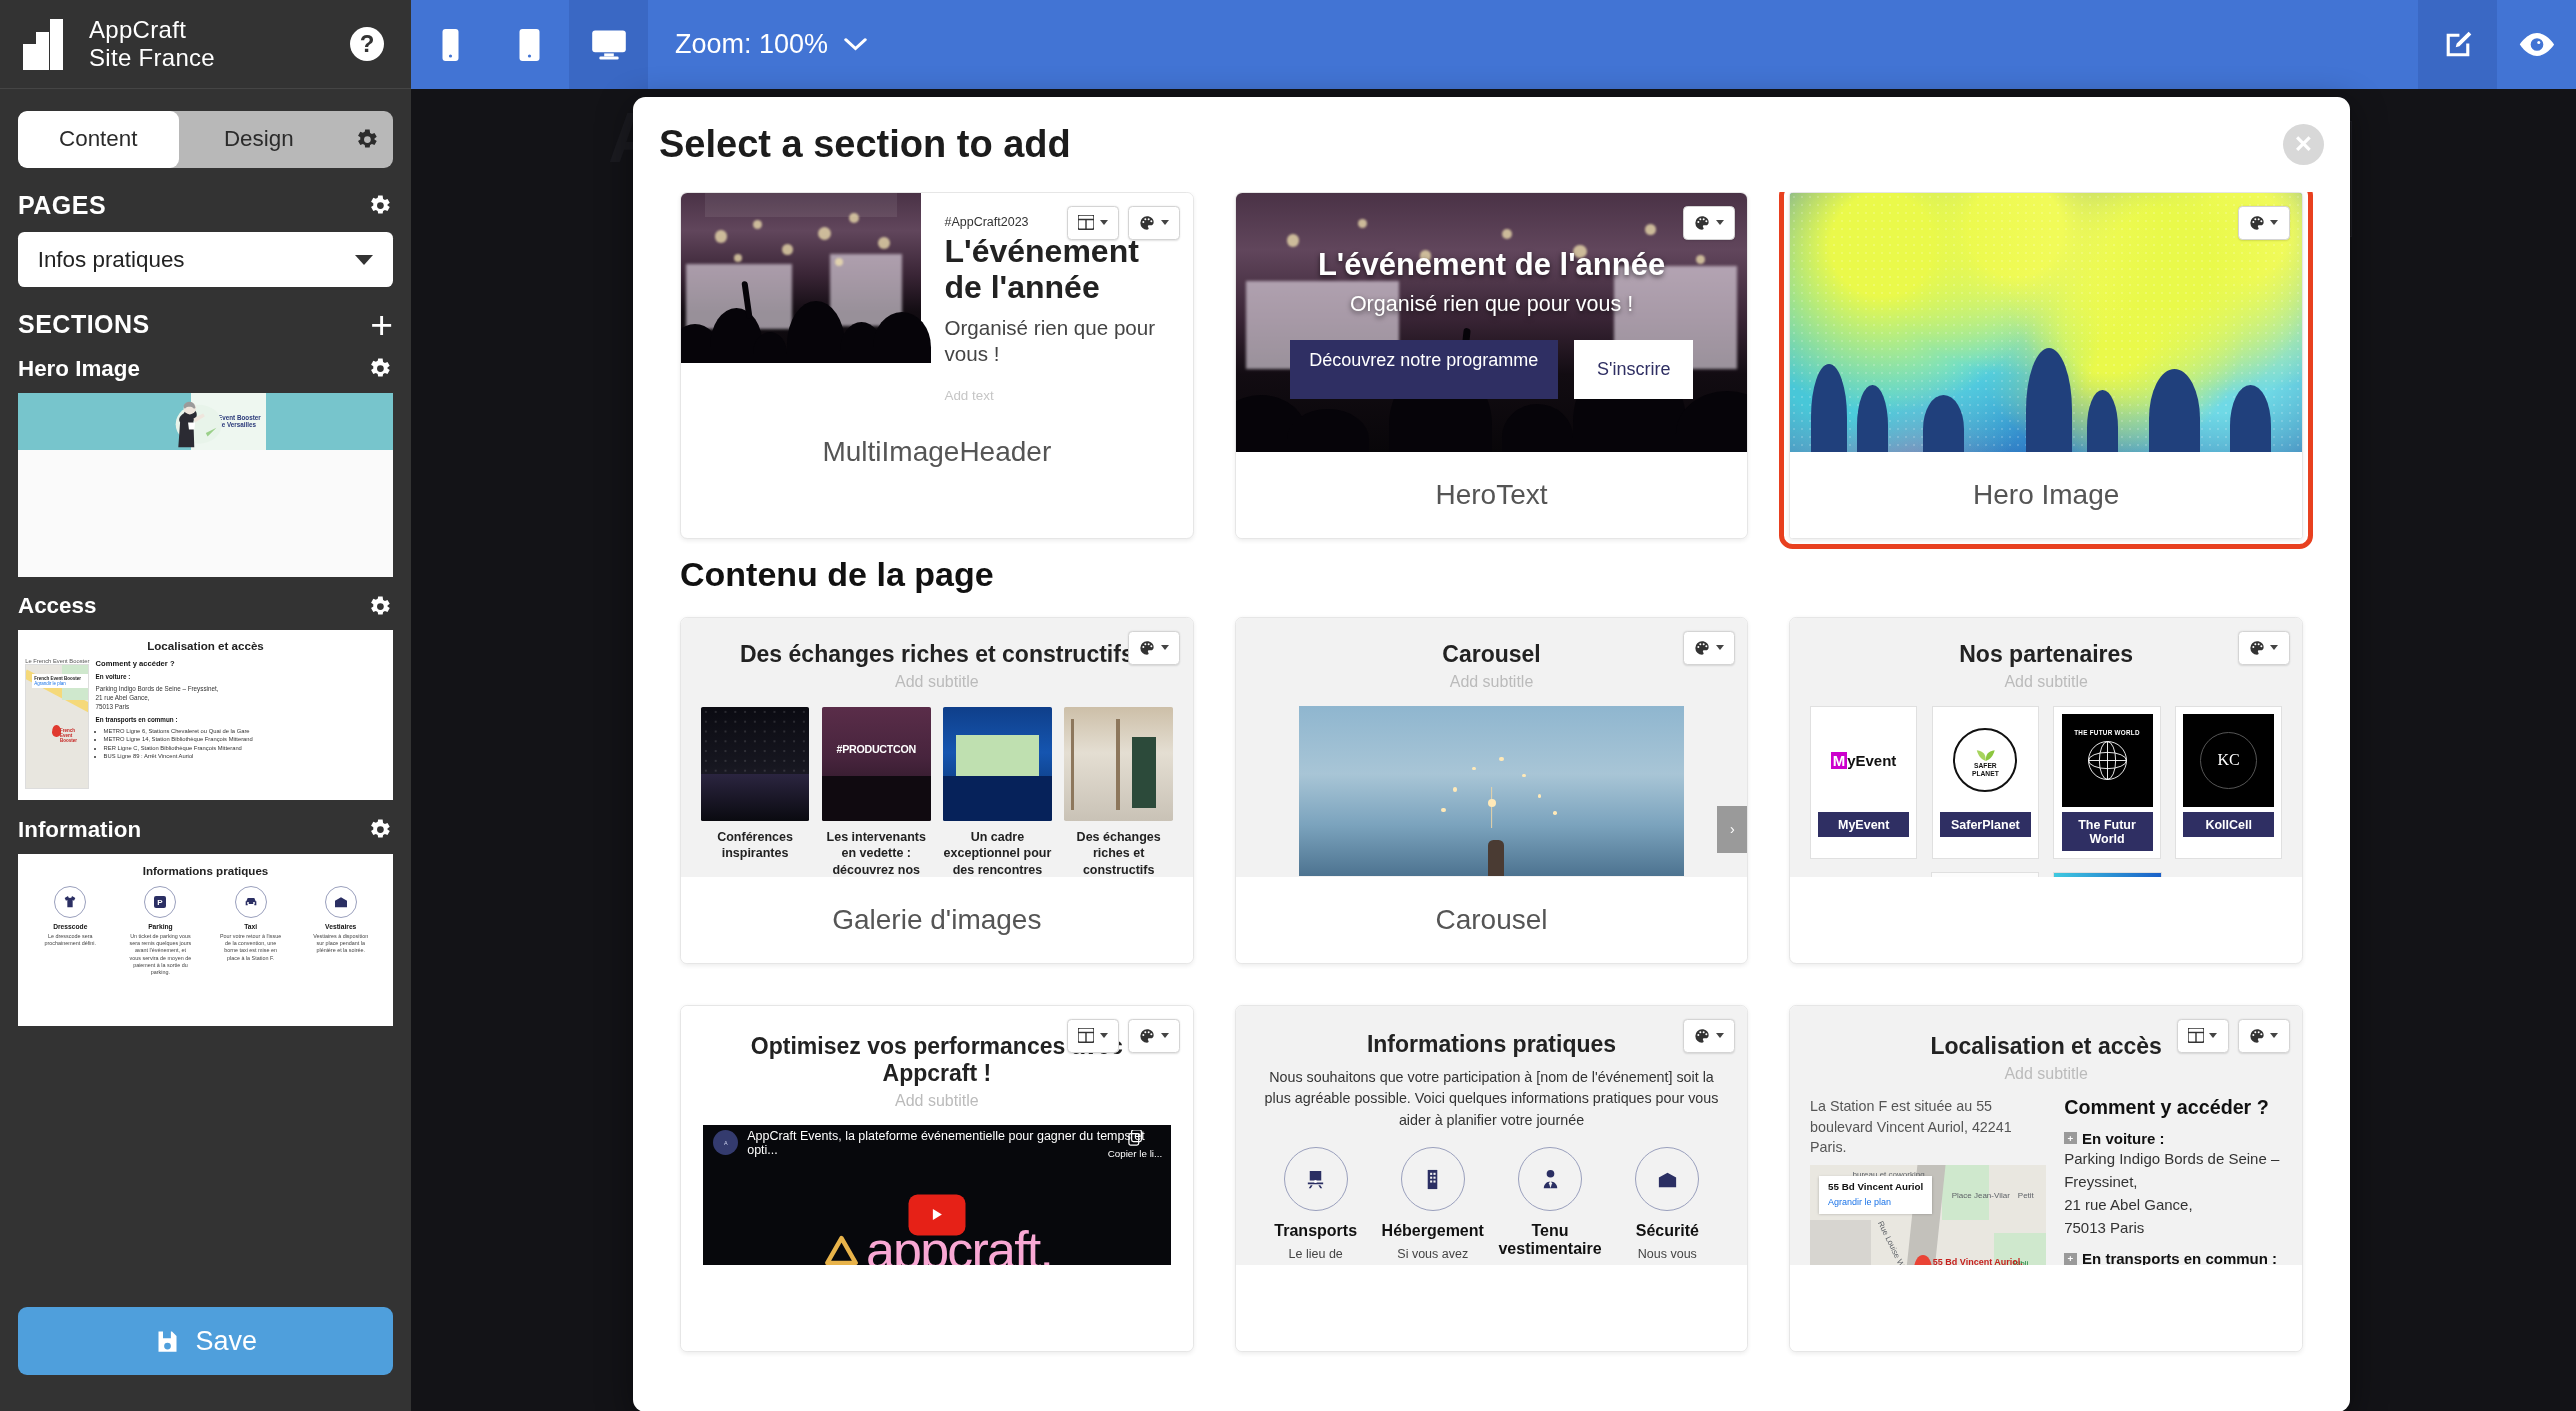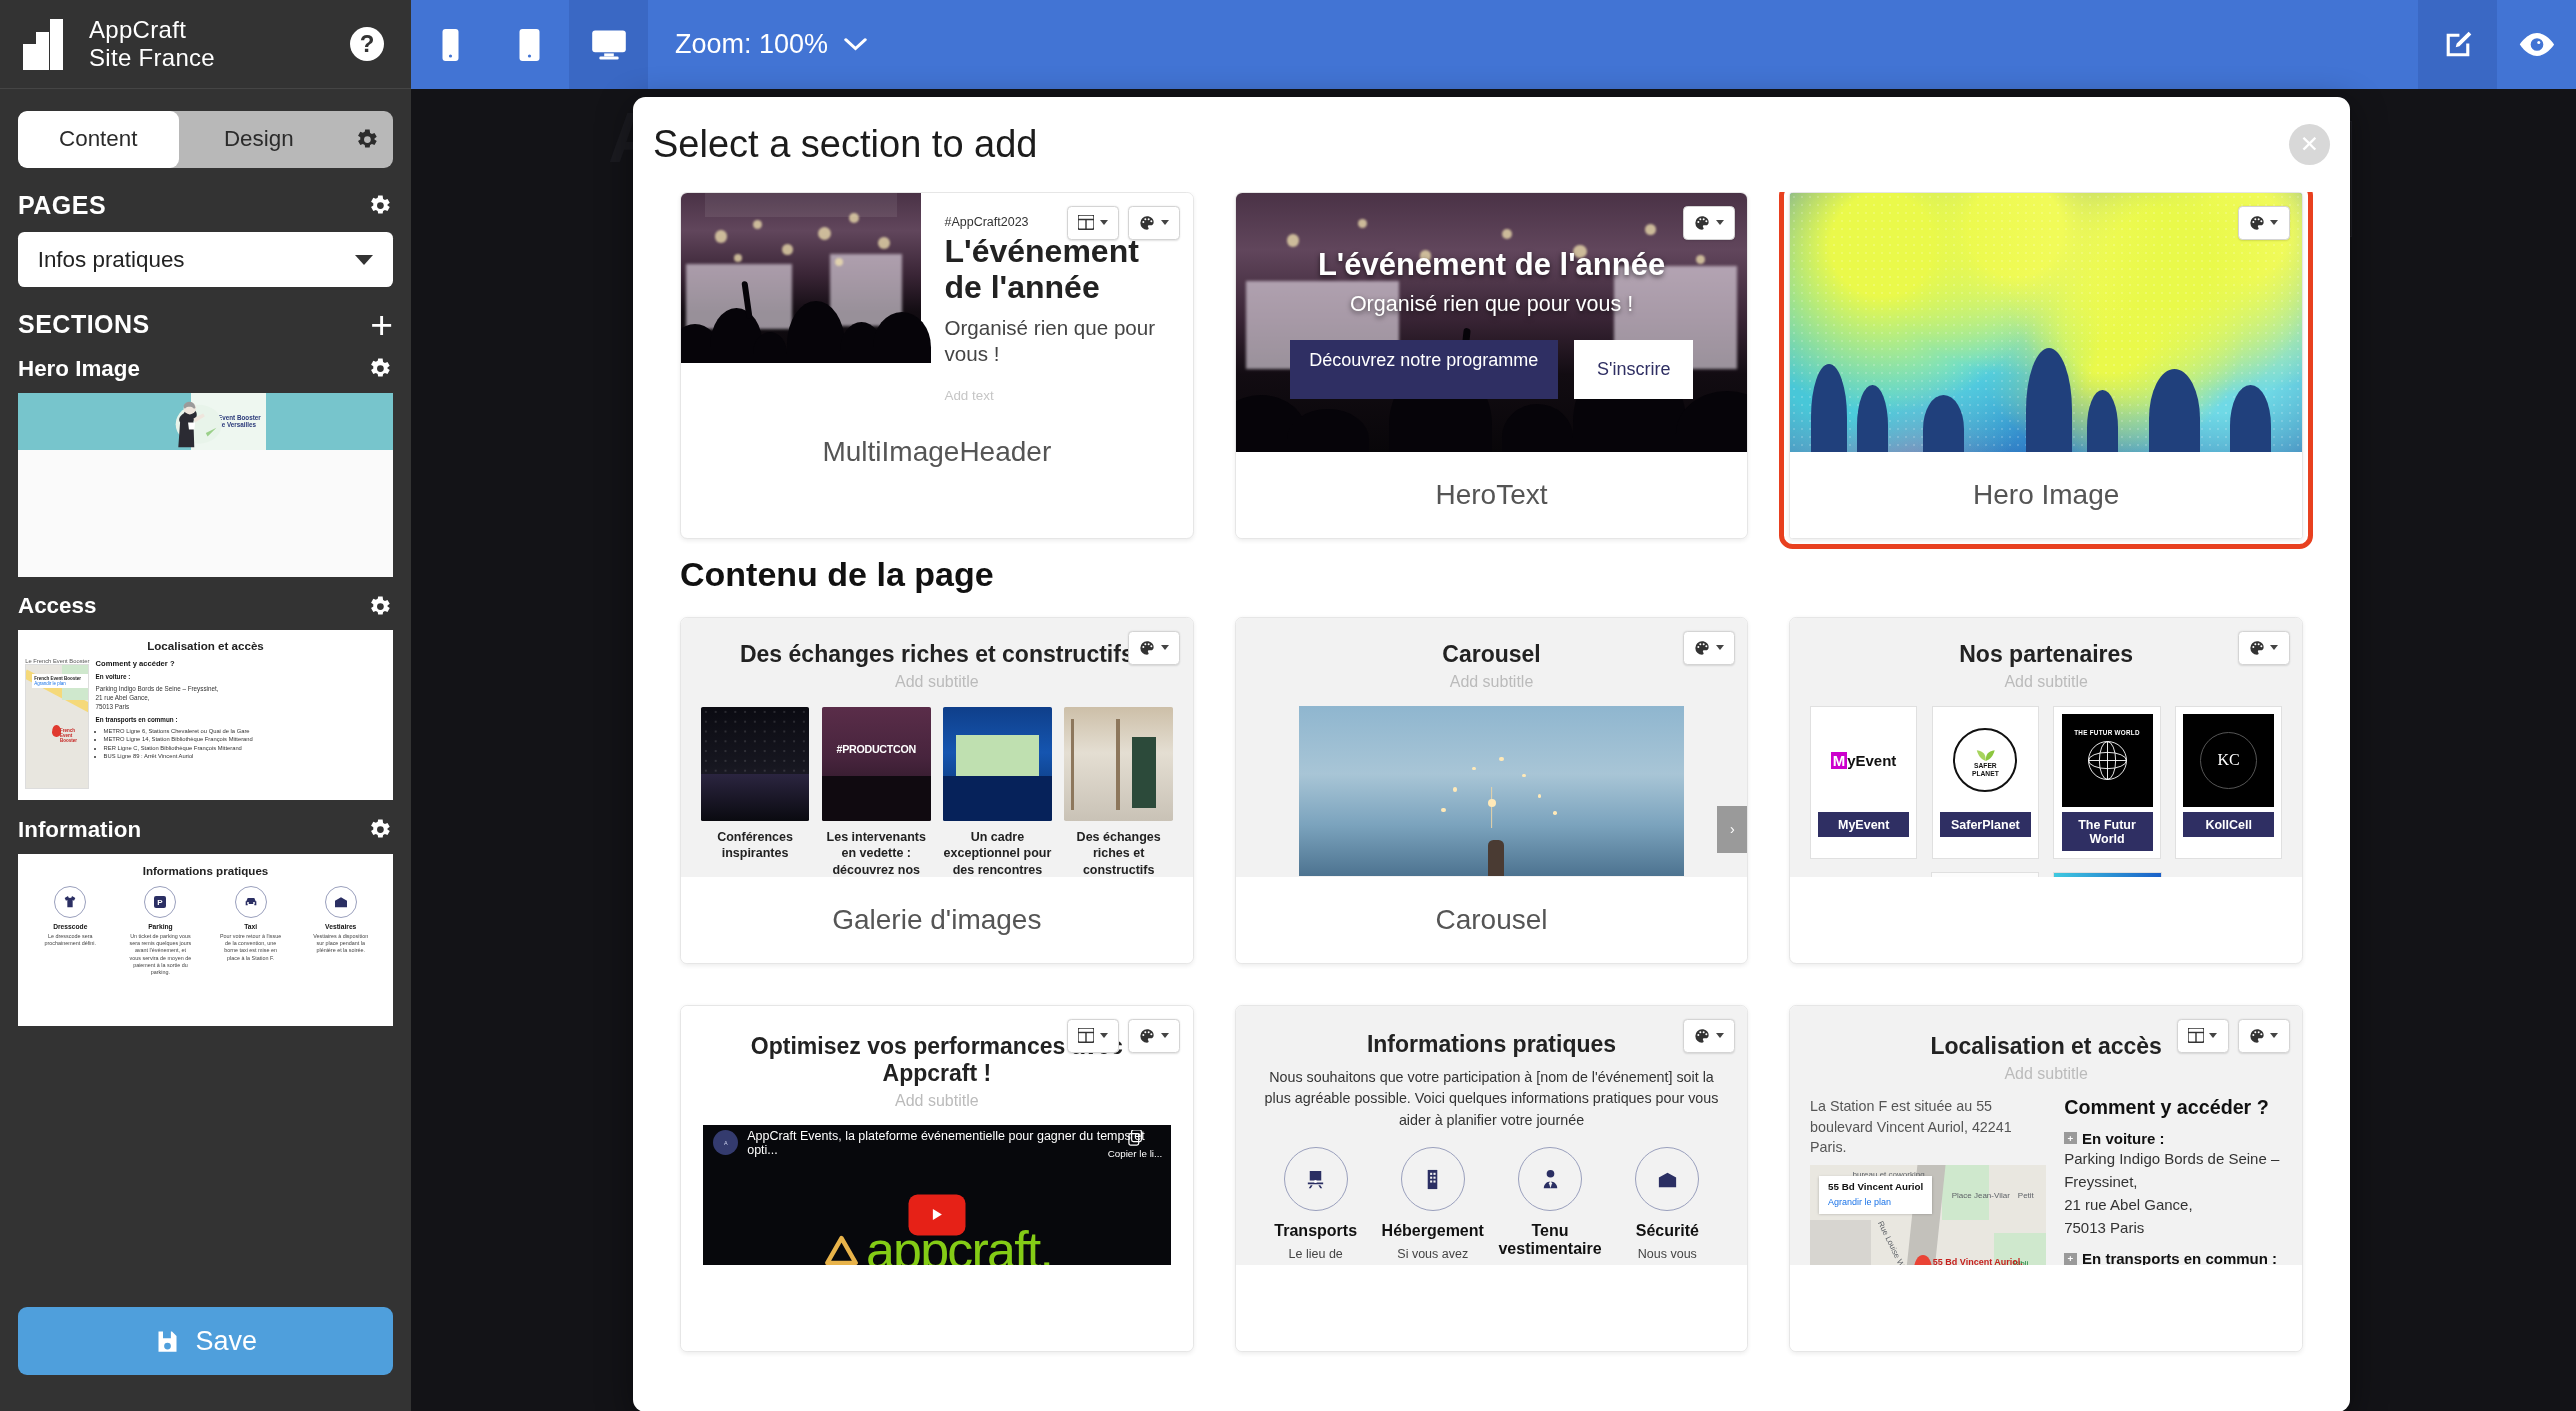--- a/index.html
+++ b/index.html
@@ -147,22 +147,23 @@
     position: absolute; border: 0.9px solid #202027; background: #161619;
   }
 
   
   .modal {
     position: absolute; left: 633px; top: 97px; width: 1717px; height: 1315px;
     background: #fff; border-radius: 12.5px; overflow: hidden; z-index: 20;
     box-shadow: 0 9px 36px rgba(0,0,0,.45);
   }
   .modal-head {
-    height: 95px; display: flex; align-items: center; padding: 0 20px;
+    height: 95px; display: flex; align-items: center; padding: 0 26px;
     justify-content: space-between;
+    font-weight: bold;
   }
   .modal-title { font-size: 38px; color: #1c1c1c; }
   .close-btn {
     width: 41px; height: 41px; border-radius: 50%; background: #d8d8d8;
     color: #fff; display: flex; align-items: center; justify-content: center;
     font-size: 23px; line-height: 1;
   }
   .modal-body {
     height: 1220px; padding: 0 47px 36px; overflow: hidden;
   }
@@ -275,21 +276,21 @@
 
   
   .vid { height:161px; background:#07080c; position:relative; overflow:hidden; margin-top:14.3px; }
   .vid-top { position:absolute; left:0; right:0; top:0; height:36px; display:flex;
     align-items:center; gap:9px; padding:0 10.7px; color:#fff; font-size:12.5px; }
   .vid-av { width:25px; height:25px; border-radius:50%; background:#343b6e; flex:none;
     display:flex; align-items:center; justify-content:center; font-size:5.4px; color:#cfd3ee; }
   .vid-copy { position:absolute; right:9px; top:5.4px; text-align:center; color:#fff; font-size:9.8px; }
   .vid-logo { position:absolute; left:0; right:0; bottom:5.4px; display:flex;
     align-items:center; justify-content:center; gap:5.4px; }
-  .vid-word { color:#84cc16; font-size:52px; letter-spacing:-1.8px; }
+  .vid-word { color:#f9a8d4; font-size:52px; letter-spacing:-1.8px; }
   .yt { position:absolute; left:50%; top:56%; transform:translate(-50%,-50%);
     width:57px; height:41px; background:#e62117; border-radius:9px;
     display:flex; align-items:center; justify-content:center; }
 
   
   .ip-desc { text-align:center; font-size:14.3px; color:#333; line-height:1.5; margin-top:9px; }
   .ip-row { display:flex; margin-top:16px; }
   .ip-it { flex:1; text-align:center; padding:0 7.2px; }
   .ip-circ { width:64px; height:64px; border-radius:50%; border:1.8px solid #9aa0bd;
     margin:0 auto 10.7px; display:flex; align-items:center; justify-content:center; color:#2b2f63; }

